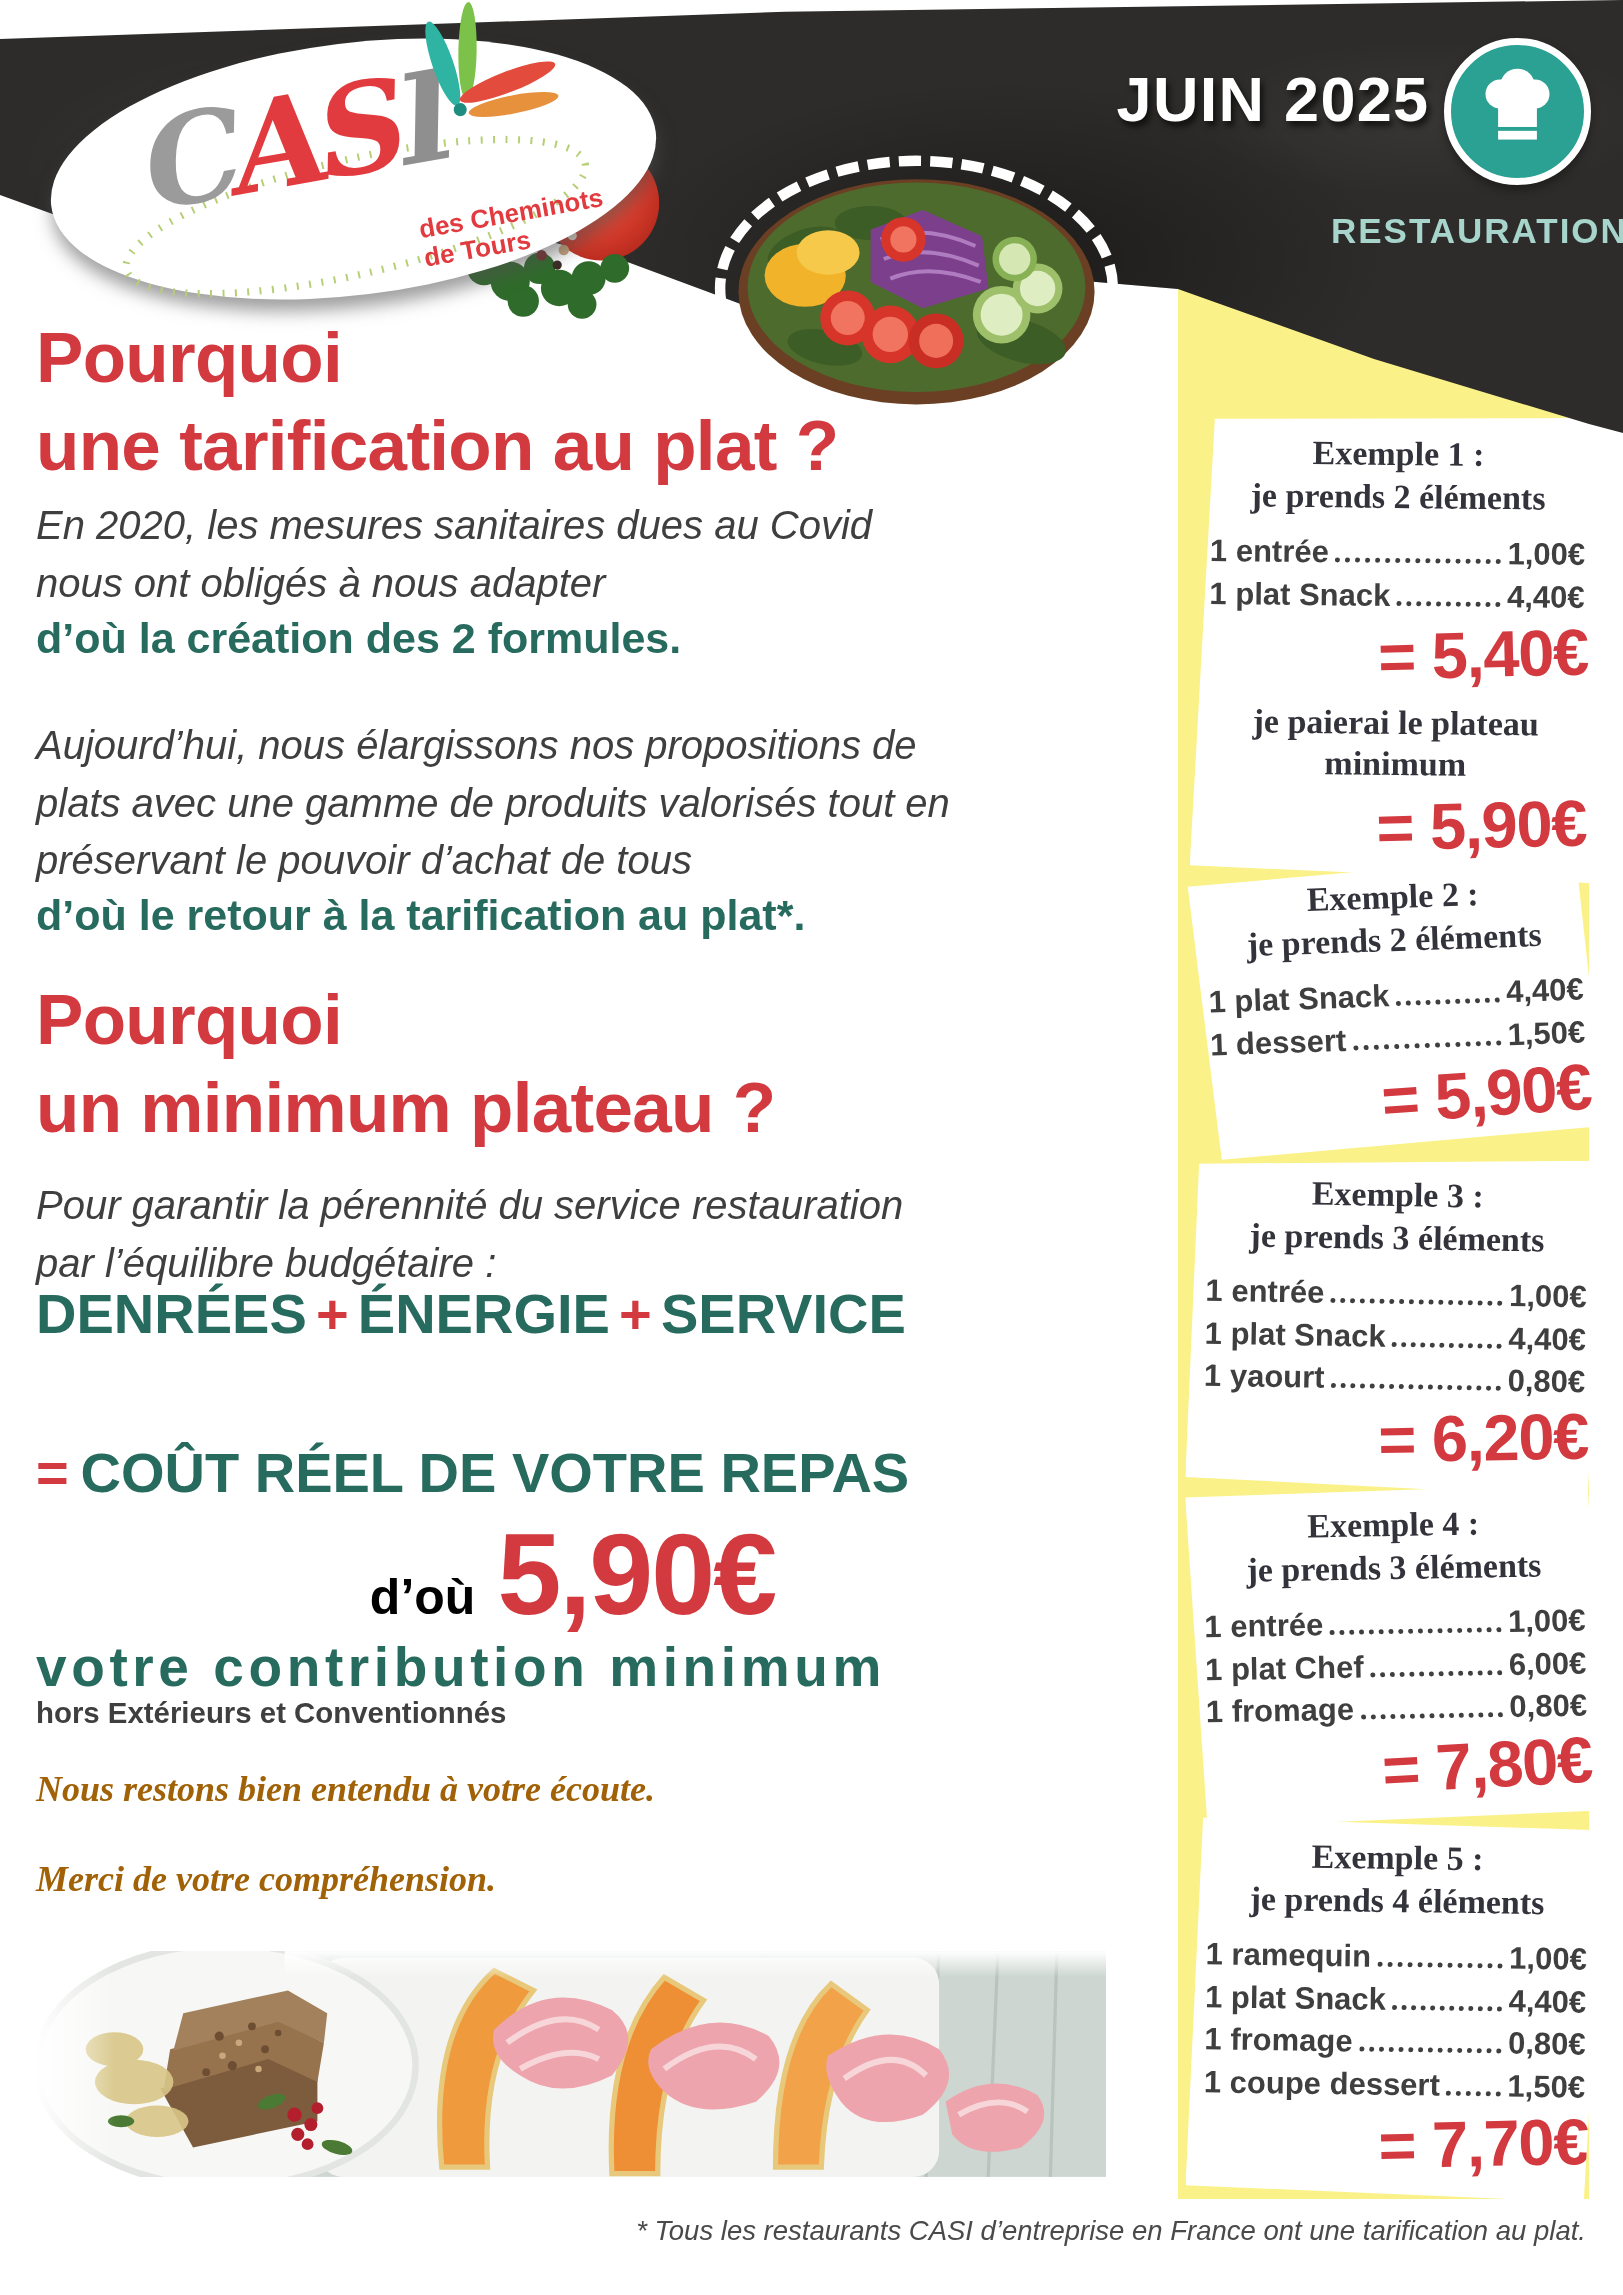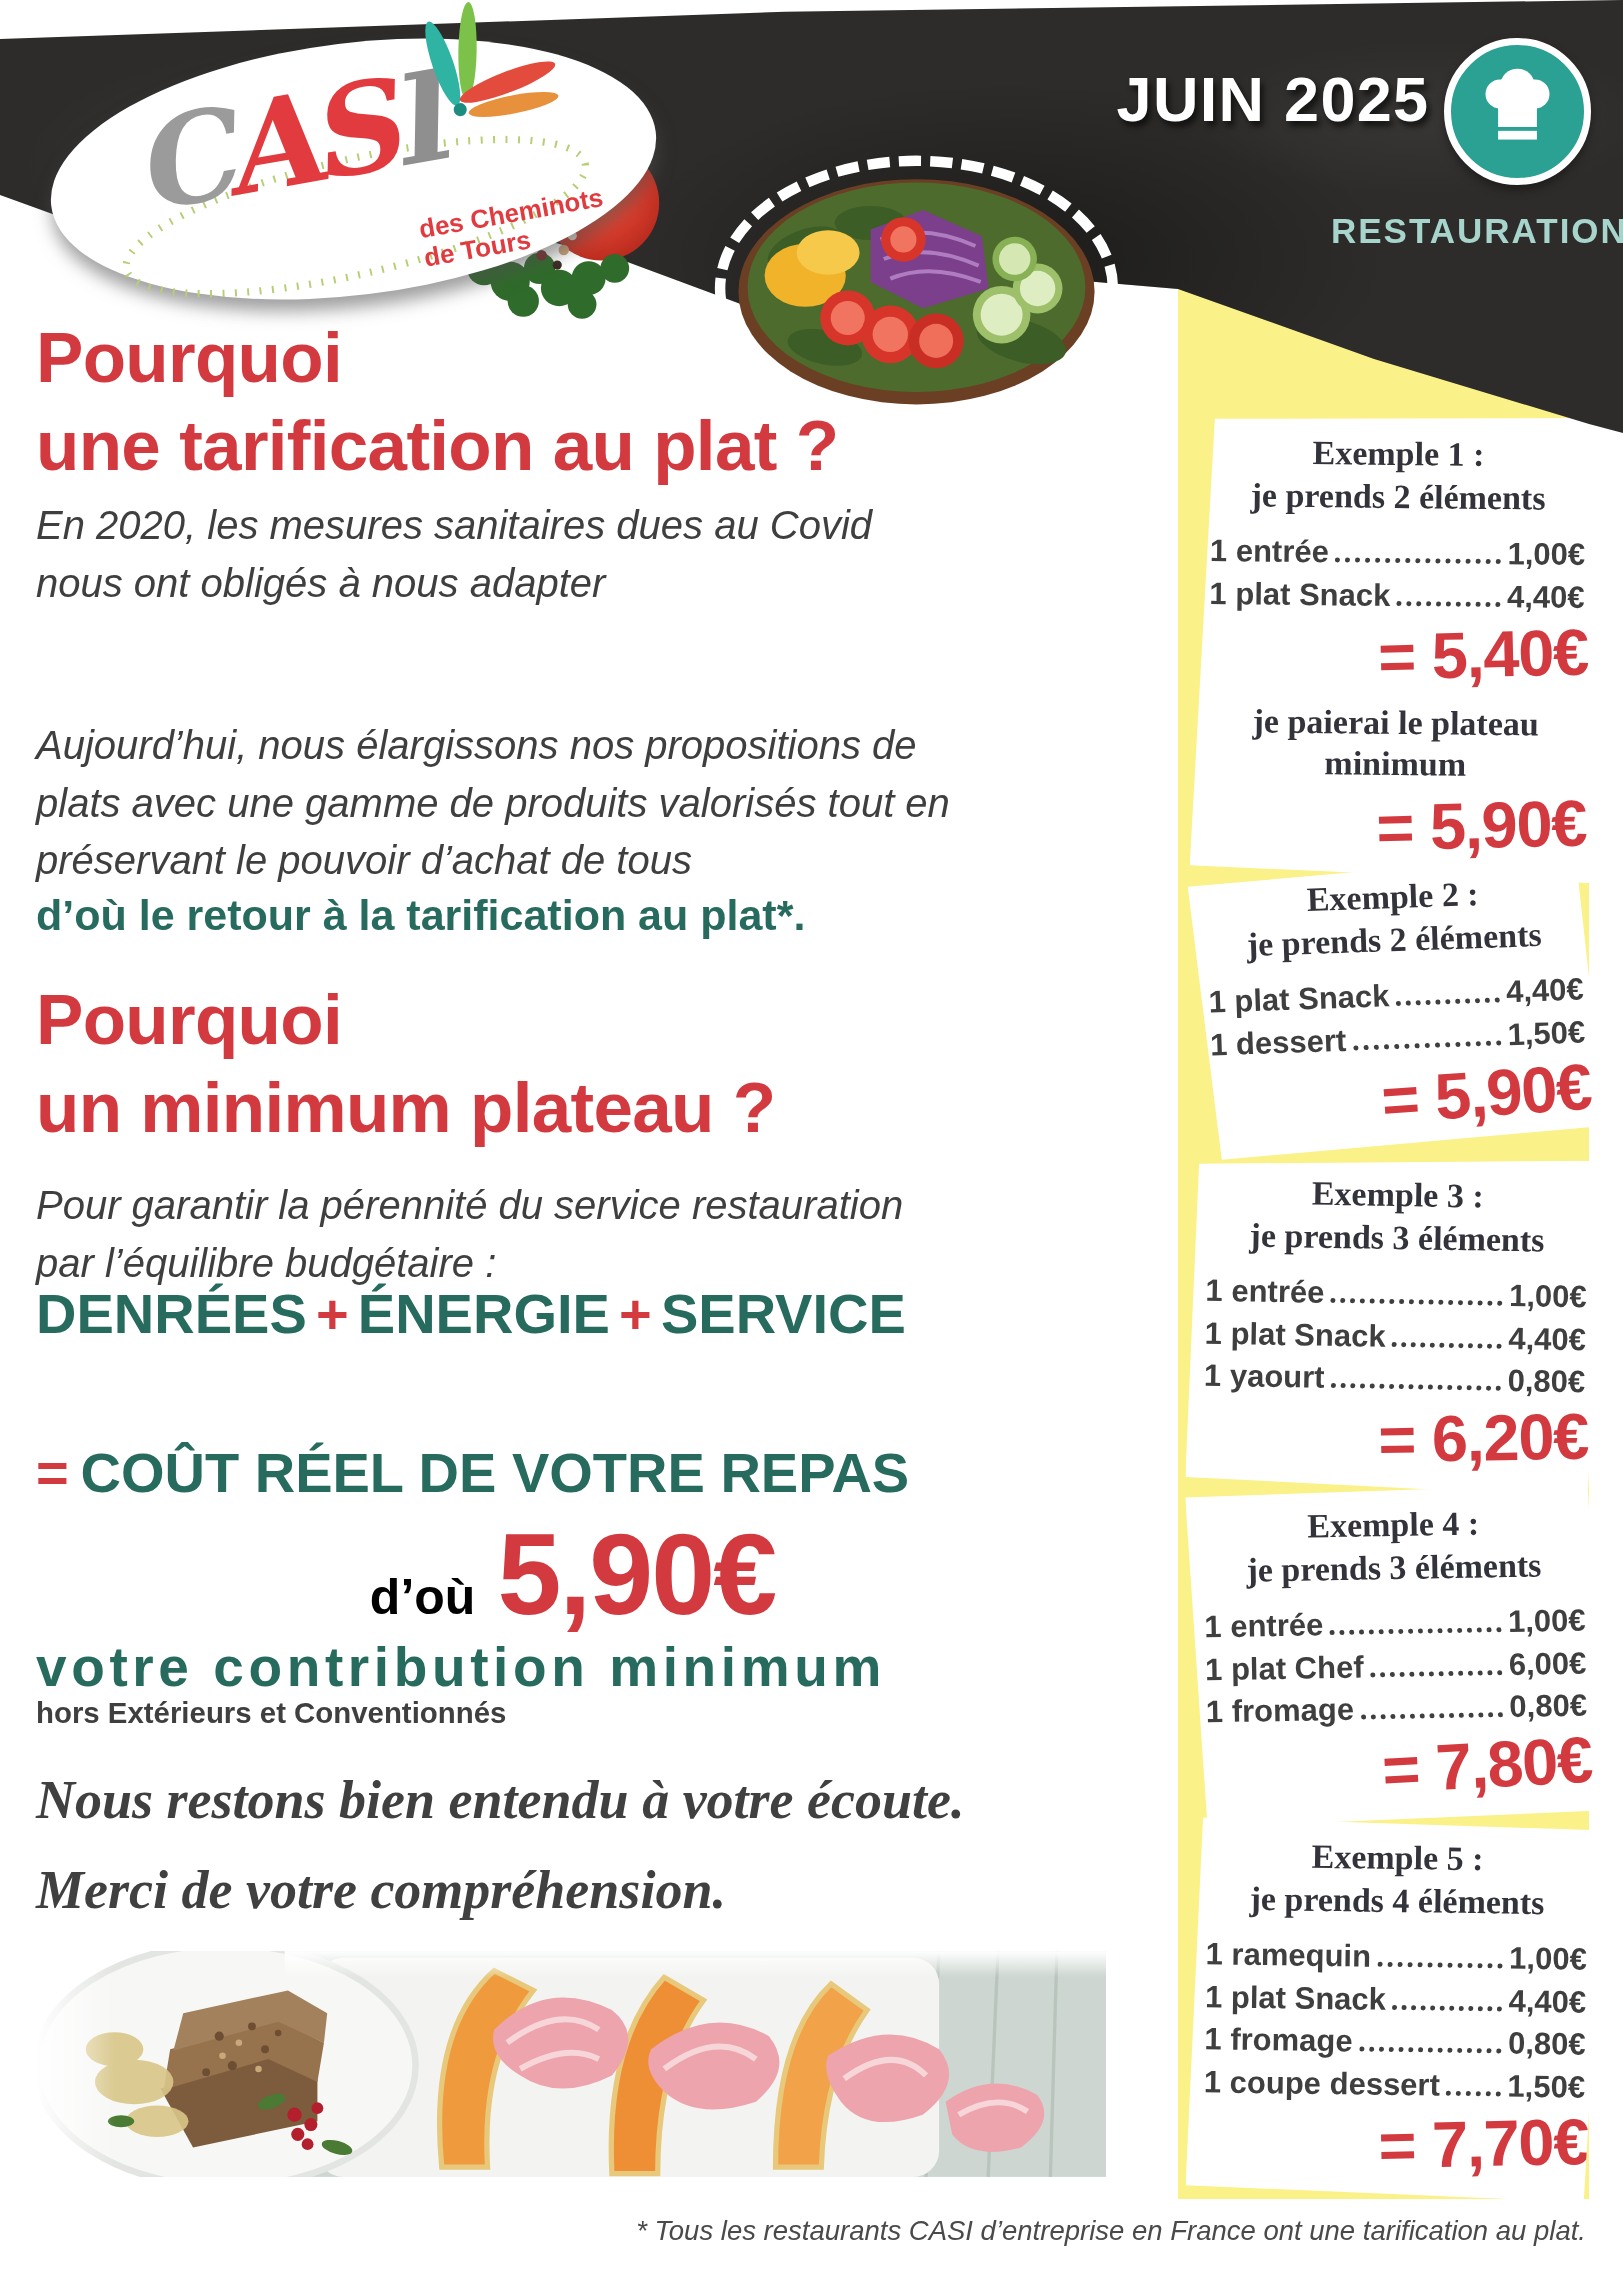--- a/index.html
+++ b/index.html
@@ -72,21 +72,21 @@
   #formula{color:#276a5e;font-size:56px;font-weight:700;letter-spacing:0px;}
   #formula .plus{color:#d23a40;padding:0 9.2px;}
   #equals-line{color:#276a5e;font-size:56px;font-weight:700;}
   #equals-line .sign{color:#d23a40;padding-right:11.8px;}
   #result-line{display:flex;justify-content:center;align-items:baseline;gap:22px;}
   #result-line .prefix{color:#000000;font-size:50px;font-weight:700;}
   #result-line .amount{color:#d23a40;font-size:115px;font-weight:700;letter-spacing:-2px;line-height:1;}
   #contribution{color:#276a5e;font-size:55px;font-weight:700;letter-spacing:4.6px;}
   #contribution-note{color:#3f3f3f;font-size:29.4px;font-weight:700;}
   .quote{font-family:"Liberation Serif",serif;font-style:italic;font-weight:700;
-    color:#404040;font-size:54px;line-height:1.2;}
+    color:#a16207;font-size:36px;line-height:1.2;}
   #footnote{position:absolute;right:37px;top:2215px;width:1243px;text-align:right;
     color:#4a4a4a;font-size:27.5px;font-style:italic;z-index:2;}
 
   
   #bottom-photo{position:absolute;left:36px;top:1951px;z-index:2;}
 </style>
 </head>
 <body>
 
 <div id="page">
@@ -204,20 +204,21 @@
   <div class="mainblk red-title" style="top:314px">
     <div>Pourquoi</div>
     <div>une tarification au plat ?</div>
   </div>
 
   <div class="mainblk gray-p" style="top:497px">
     <div>En 2020, les mesures sanitaires dues au Covid</div>
     <div>nous ont obligés à nous adapter</div>
   </div>
 
+  <div class="mainblk teal-strong" style="top:614px">d’où la création des 2 formules.</div>
 
   <div class="mainblk gray-p" style="top:717px">
     <div>Aujourd’hui, nous élargissons nos propositions de</div>
     <div>plats avec une gamme de produits valorisés tout en</div>
     <div>préservant le pouvoir d’achat de tous</div>
   </div>
 
   <div class="mainblk teal-strong" style="top:891px">d’où le retour à la tarification au plat*.</div>
 
   <div class="mainblk red-title" style="top:976px">

